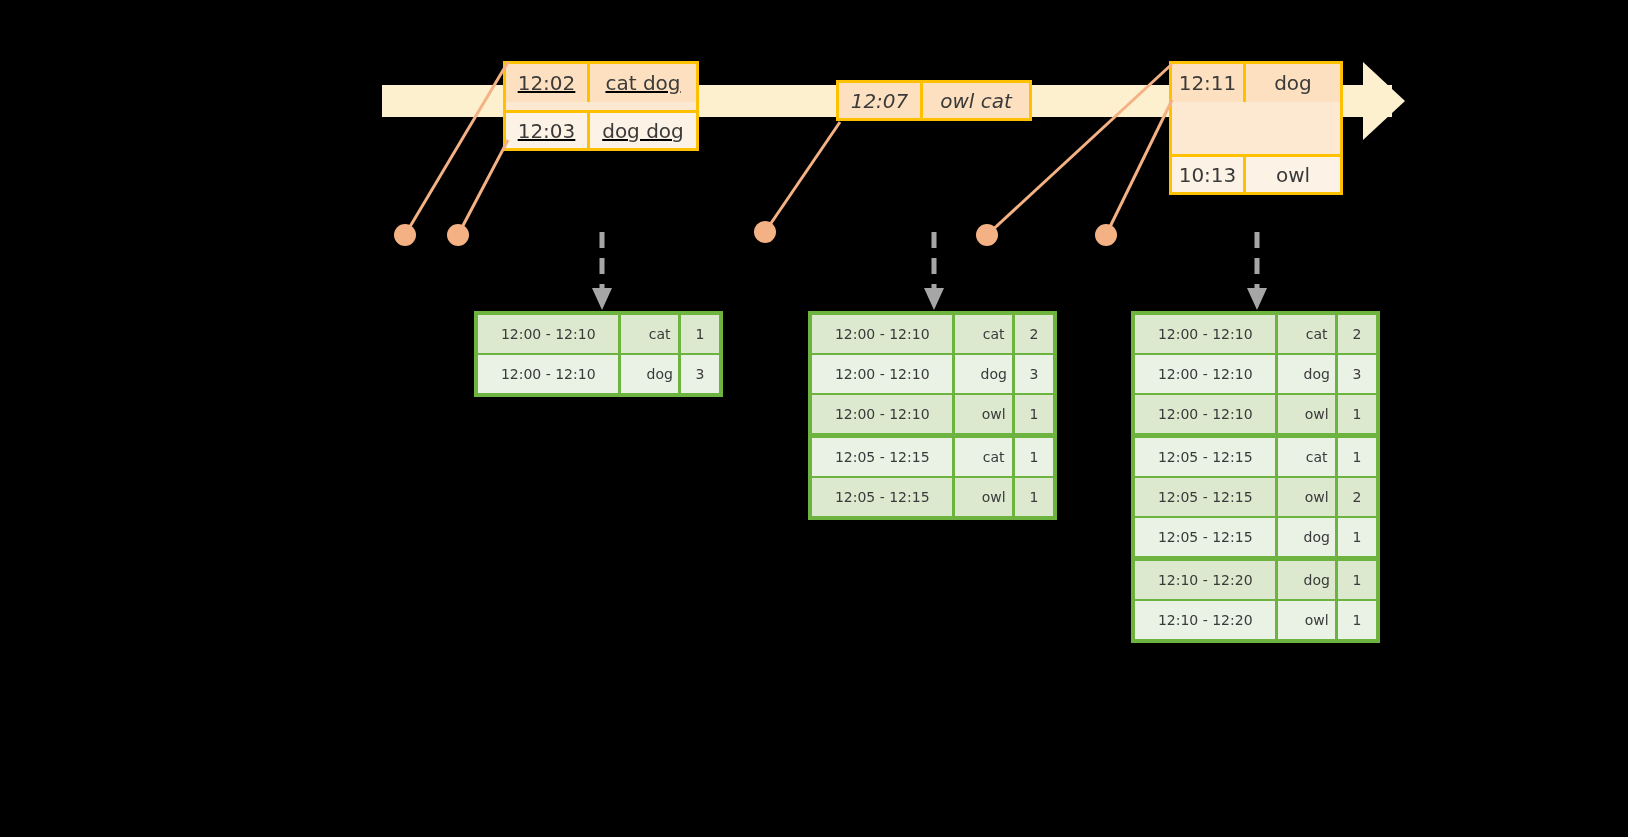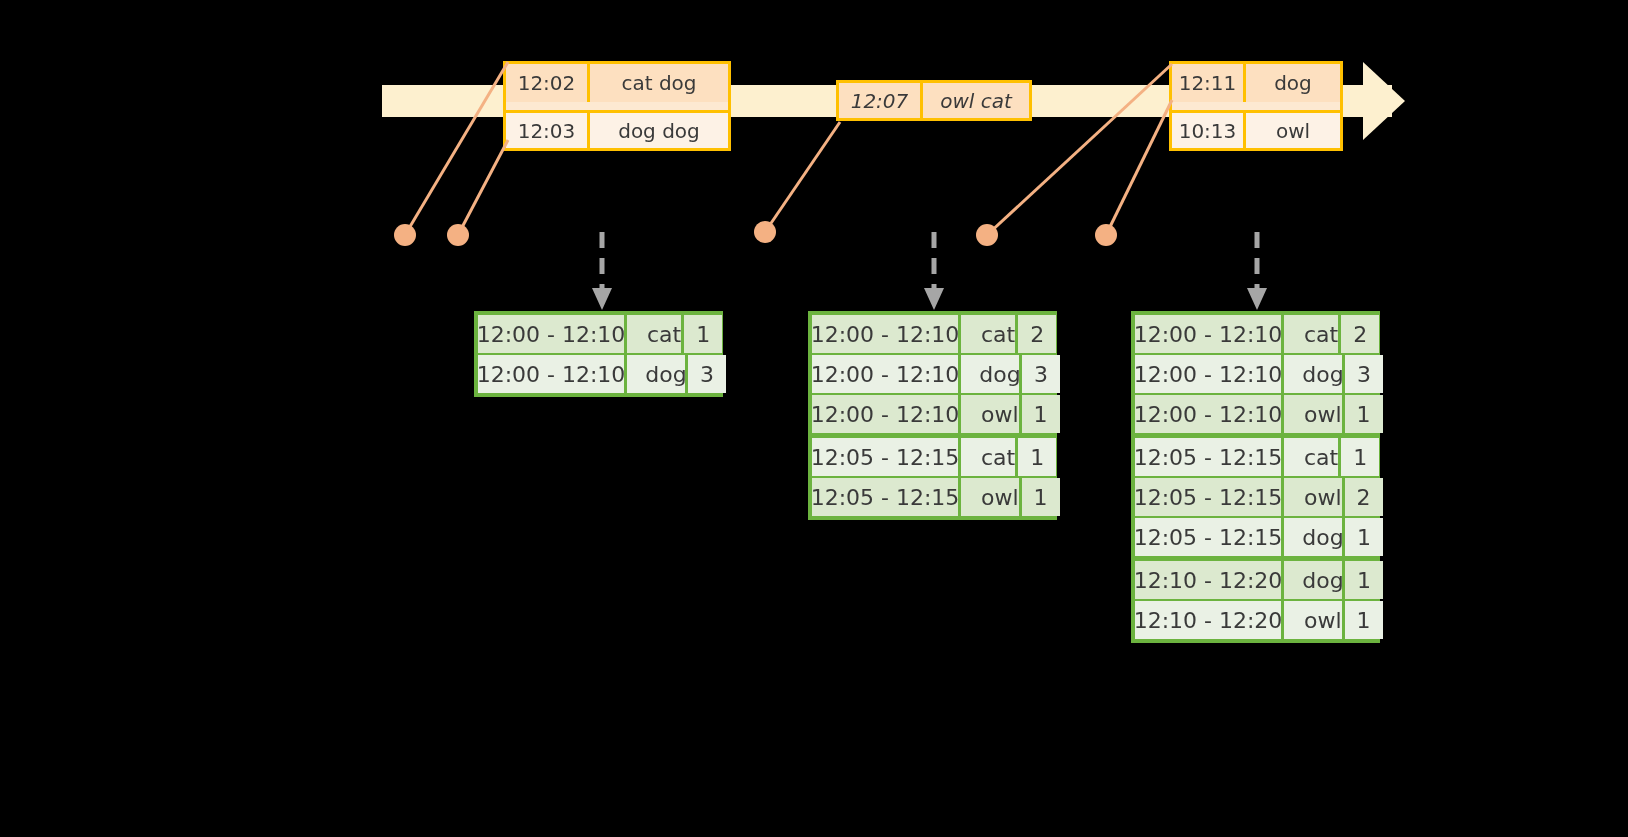--- a/index.html
+++ b/index.html
@@ -80,26 +80,26 @@
     display: flex;
     align-items: center;
     justify-content: center;
     color: #3a3a3a;
     font-size: 20px;
     white-space: nowrap;
     flex: 1;
   }
 
   
-  #event-box-1 { left: 503px;  top: 61px;  width: 228px; }
+  #event-box-1 { left: 503px;  top: 61px;  width: 196px; text-decoration: underline; }
   #event-box-1 .event-time  { width: 84px; }
   #event-box-2 { left: 836px;  top: 80px;  width: 196px; height: 41px; }
   #event-box-2 .event-row   { height: 35px; font-style: italic; }
   #event-box-2 .event-time  { width: 84px; }
-  #event-box-3 { left: 1169px; top: 61px;  width: 174px; }
+  #event-box-3 { left: 1169px; top: 61px;  width: 174px; gap: 44px; }
   #event-box-3 .event-time  { width: 74px; }
 
   
   .connectors {
     position: absolute;
     left: 0; top: 0;
     width: 1628px;
     height: 837px;
     pointer-events: none;
   }
@@ -121,21 +121,21 @@
     margin-bottom: 2px;
   }
   .rt-row:last-child { margin-bottom: 0; }
   .rt-row.group-end { margin-bottom: 5px; }
   .rt-cell {
     box-sizing: border-box;
     display: flex;
     align-items: center;
     justify-content: center;
     color: #3a3a3a;
-    font-size: 22px;
+    font-size: 14px;
     white-space: nowrap;
     margin-right: 3px;
   }
   .rt-cell:last-child { margin-right: 0; }
   .rt-row.shade-dark  .rt-cell { background: #dce9cf; }
   .rt-row.shade-light .rt-cell { background: #eaf1e5; }
 
   .rt-window { width: 146px; }
   .rt-word   { width: 58px; padding-left: 20px; }
   .rt-count  { flex: 1; min-width: 38px; }

